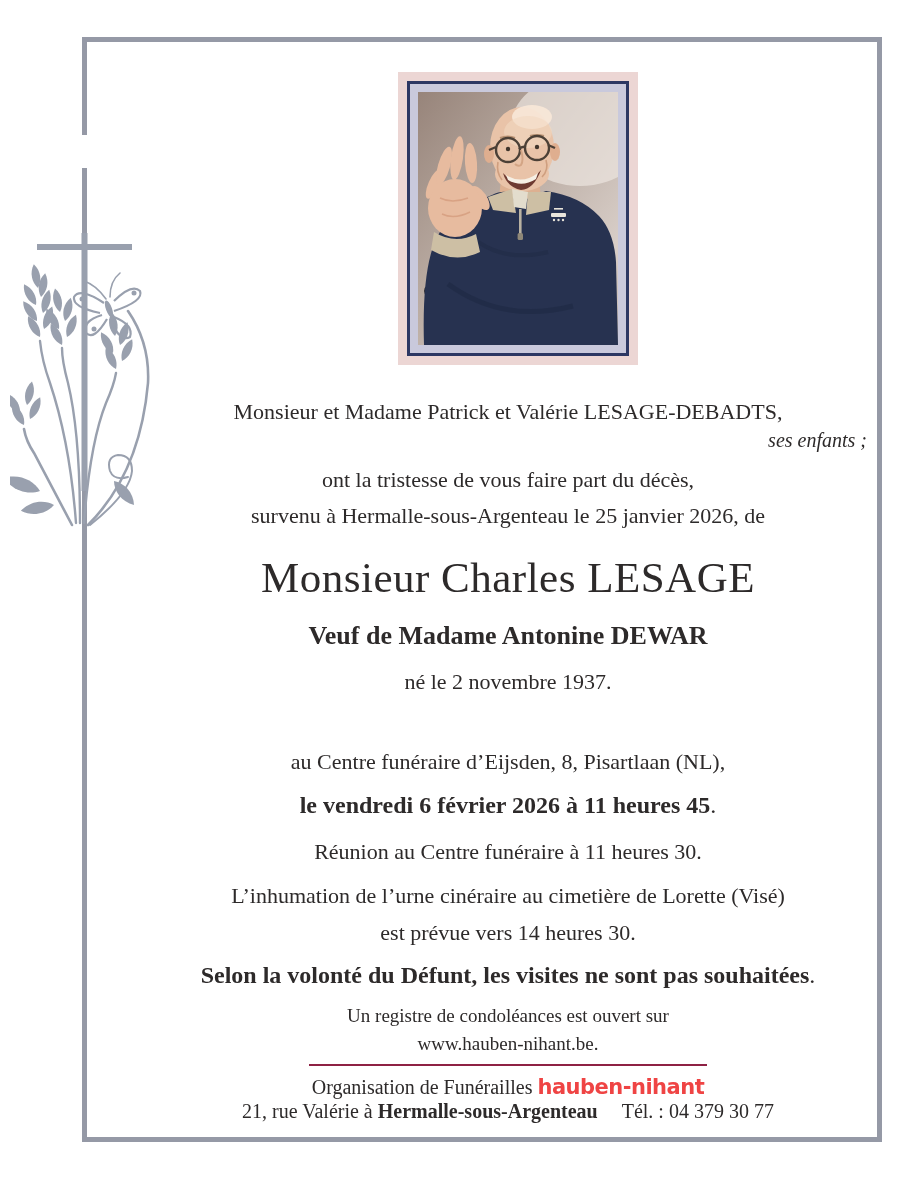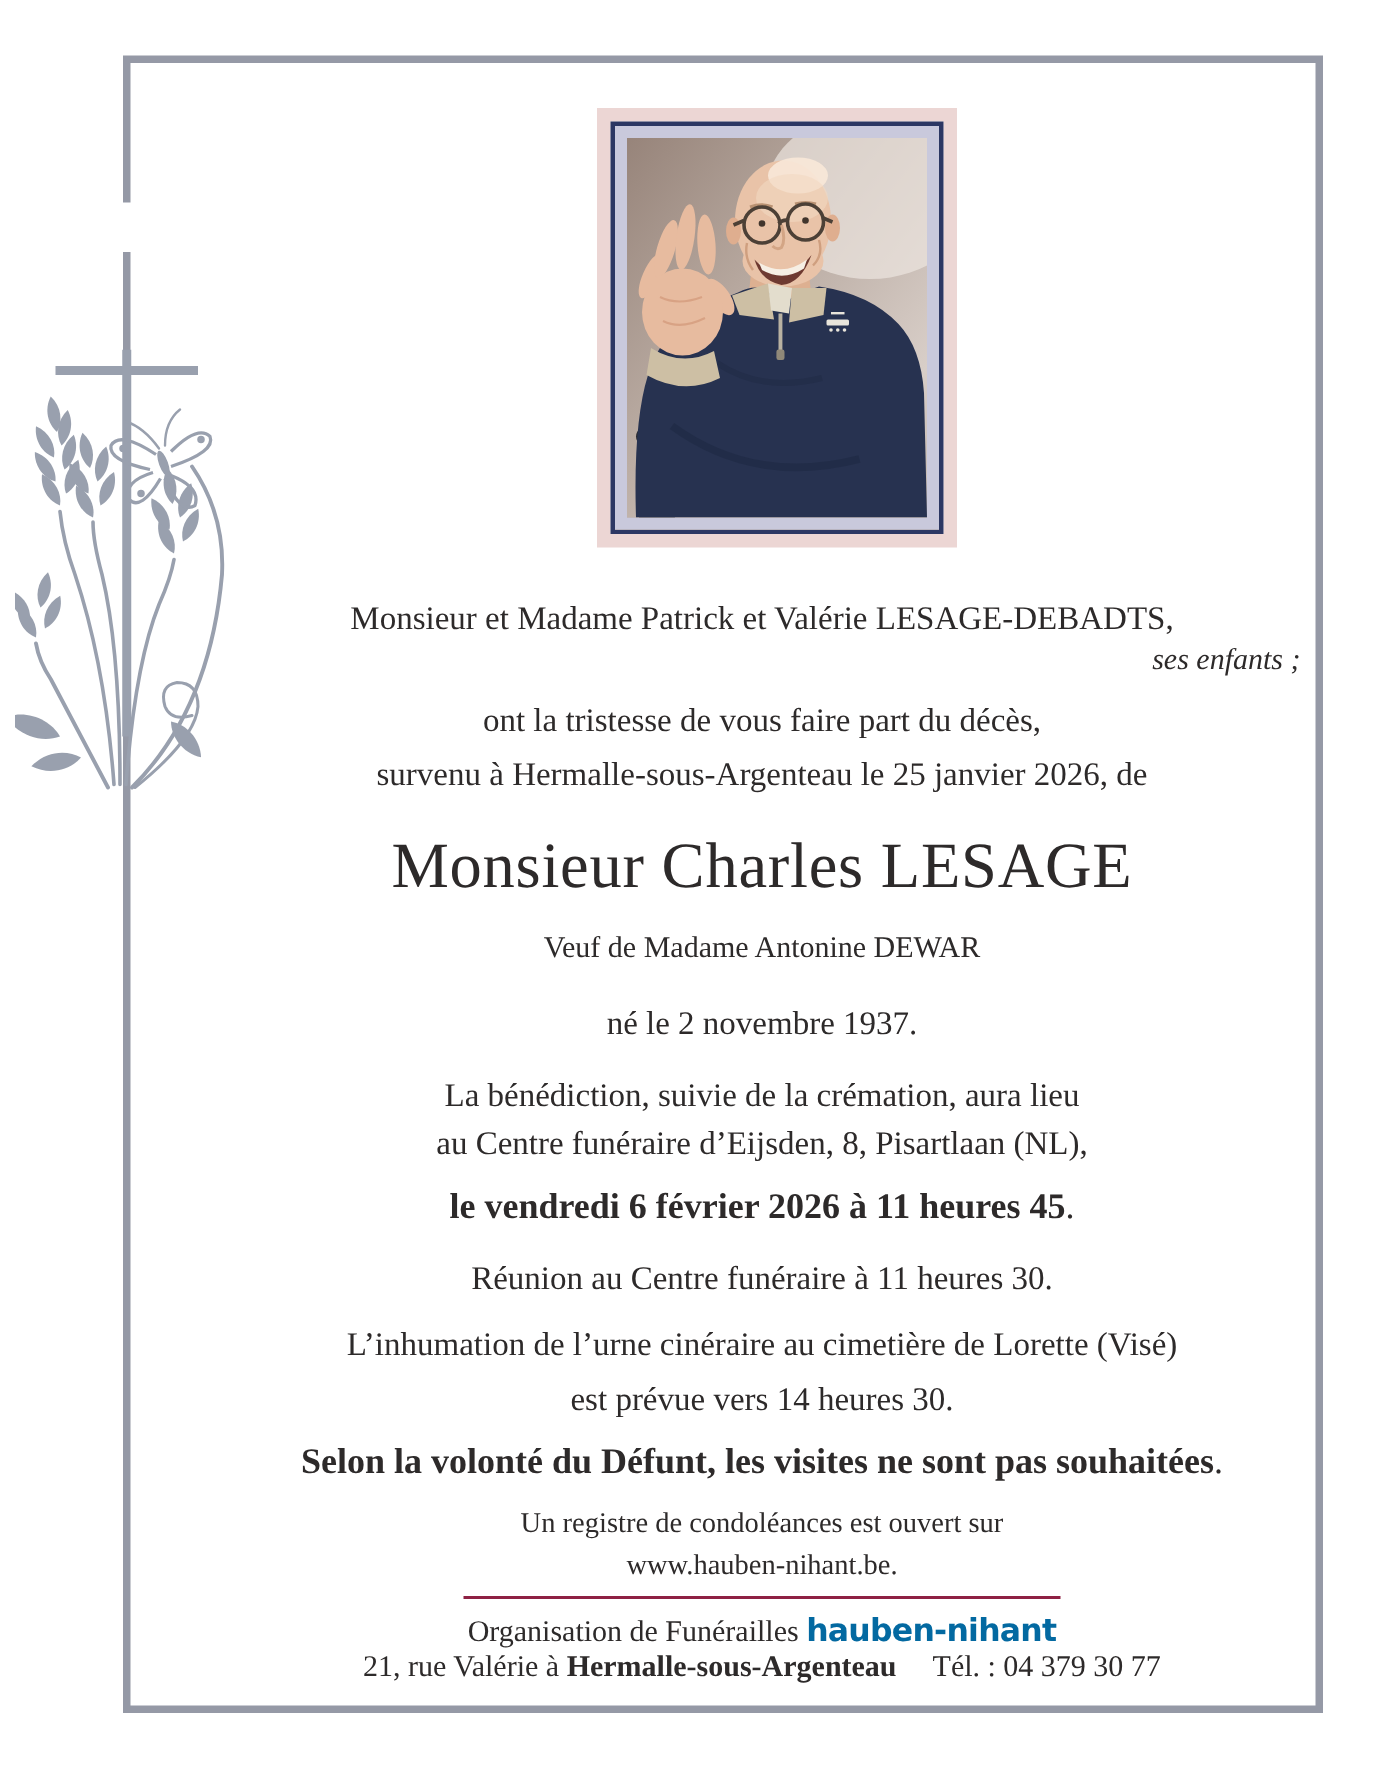--- a/index.html
+++ b/index.html
@@ -16,27 +16,27 @@
   .photo-inner{border:8px solid #c9c9dc;background:#b9a89c;line-height:0;}
   .portrait{display:block;width:200px;height:253px;}
 
   .content{position:absolute;left:135px;top:0;width:746px;height:848px;}
   .t{position:absolute;left:0;width:100%;text-align:center;font-size:22px;
      line-height:1.25;white-space:nowrap;}
   .t.small{font-size:19px;}
   .t.b{font-weight:bold;}
   .t .reg{font-weight:normal;}
   .title{font-size:43px;font-weight:normal;letter-spacing:0.5px;}
-  .sub{font-size:20px;font-weight:normal;}
+  .sub{font-size:26px;font-weight:bold;}
   .date{font-size:24px;}
   .note{font-style:italic;font-size:20px;text-align:right;padding-right:14px;box-sizing:border-box;}
   .divider{position:absolute;left:174px;top:1064px;width:398px;height:2px;background:#8e2144;}
   .org{font-size:20px;}
   .brand{font-family:"DejaVu Sans","Liberation Sans",sans-serif;font-weight:bold;
-         color:#0369a1;font-size:21px;letter-spacing:-0.5px;}
+         color:#ef4444;font-size:21px;letter-spacing:-0.5px;}
   .addr{font-size:20px;}
   .phone{margin-left:24px;}
 </style>
 </head>
 <body>
 
 <div class="page">
 
   <div class="frame"></div>
   <div class="frame-gap"></div>
@@ -185,21 +185,20 @@
   </div>
 
   <div class="content">
     <div class="t" style="top:398px">Monsieur et Madame Patrick et Valérie LESAGE-DEBADTS,</div>
     <div class="t note" style="top:428px">ses enfants ;</div>
     <div class="t" style="top:466px">ont la tristesse de vous faire part du décès,</div>
     <div class="t" style="top:502px">survenu à Hermalle-sous-Argenteau le 25 janvier 2026, de</div>
     <div class="t title" style="top:551px">Monsieur Charles LESAGE</div>
     <div class="t sub" style="top:620px">Veuf de Madame Antonine DEWAR</div>
     <div class="t" style="top:668px">né le 2 novembre 1937.</div>
-    <div class="t" style="top:716px">La bénédiction, suivie de la crémation, aura lieu</div>
     <div class="t" style="top:748px">au Centre funéraire d’Eijsden, 8, Pisartlaan (NL),</div>
     <div class="t b date" style="top:790px"><span>le vendredi 6 février 2026 à 11 heures 45</span><span class="reg">.</span></div>
     <div class="t" style="top:838px">Réunion au Centre funéraire à 11 heures 30.</div>
     <div class="t" style="top:882px">L’inhumation de l’urne cinéraire au cimetière de Lorette (Visé)</div>
     <div class="t" style="top:919px">est prévue vers 14 heures 30.</div>
     <div class="t b date" style="top:960px"><span>Selon la volonté du Défunt, les visites ne sont pas souhaitées</span><span class="reg">.</span></div>
     <div class="t small" style="top:1032px">www.hauben-nihant.be.</div>
     <div class="t small" style="top:1004px">Un registre de condoléances est ouvert sur</div>
 
     <div class="divider"></div>

